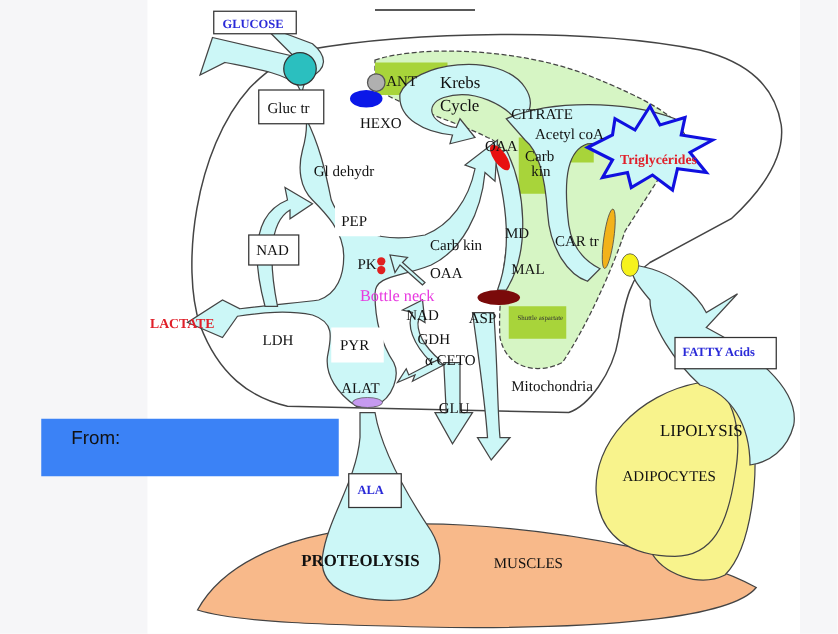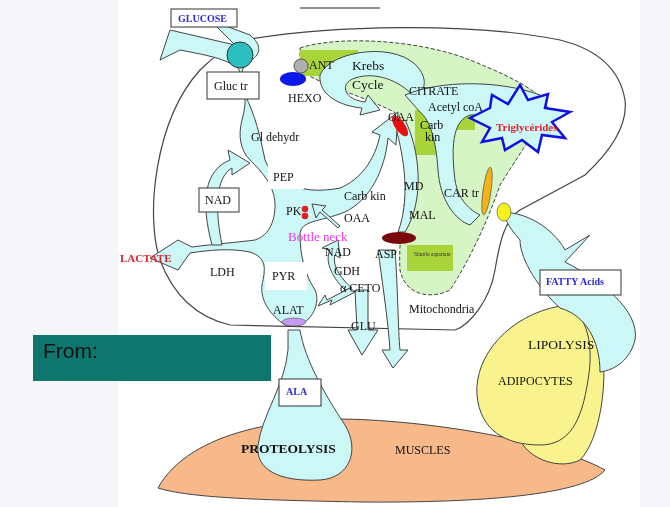--- a/index.html
+++ b/index.html
@@ -18,24 +18,24 @@
       background: #ffffff;
     }
     svg text { font-family: "Liberation Serif", serif; }
     .lbl { font-size: 12px; fill: #111; }
     .lbl-big { font-size: 13.5px; fill: #111; }
     .box-text-blue { font-size: 10px; fill: #2a2ad8; font-weight: bold; }
     .red-text { fill: #e0202a; font-weight: bold; font-size: 11px; }
     .magenta-text { fill: #e83ae0; font-size: 13px; }
     .source-box {
       position: absolute; left: 33px; top: 335px; width: 238px; height: 46px;
-      background: #0f766e;
+      background: #3b82f6;
       font-family: "Liberation Sans", sans-serif;
-      font-size: 21px; color: #111;
-      padding: 6px 0 0 10px; box-sizing: border-box; line-height: 19px;
+      font-size: 15px; color: #111;
+      padding: 6px 0 0 24px; box-sizing: border-box; line-height: 19px;
     }
     .source-box .author {
       text-decoration: underline wavy #e03030;
       text-decoration-thickness: 1px;
       text-underline-offset: 2px;
     }
   </style>
 </head>
 <body>
 

